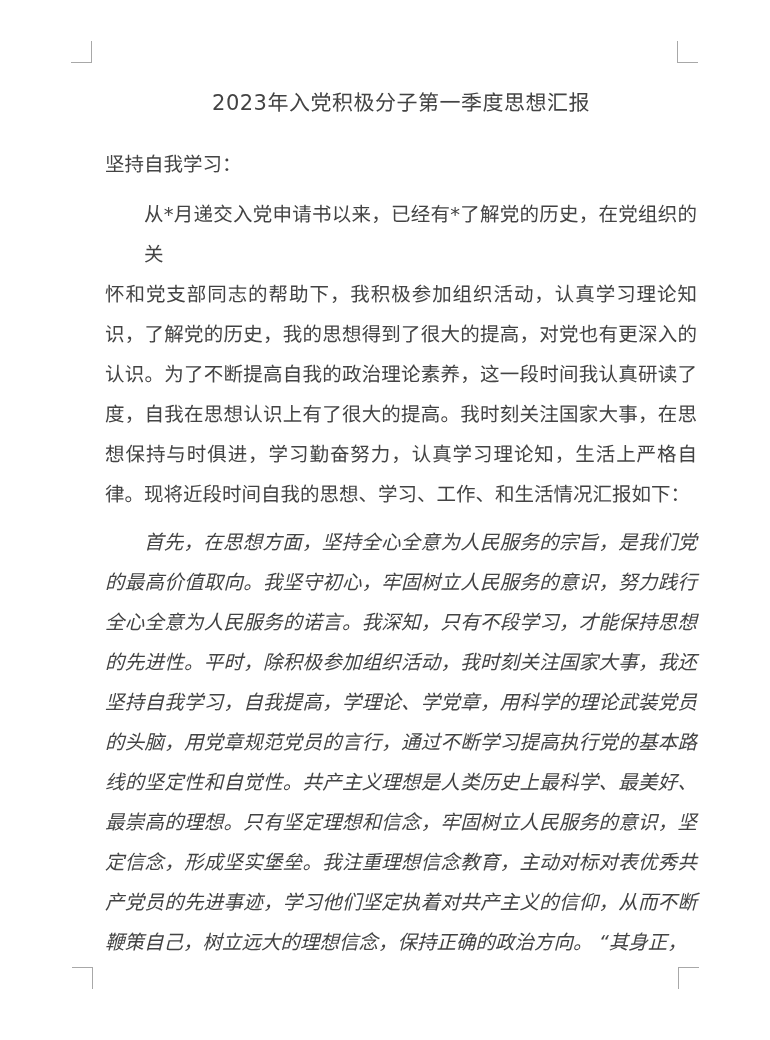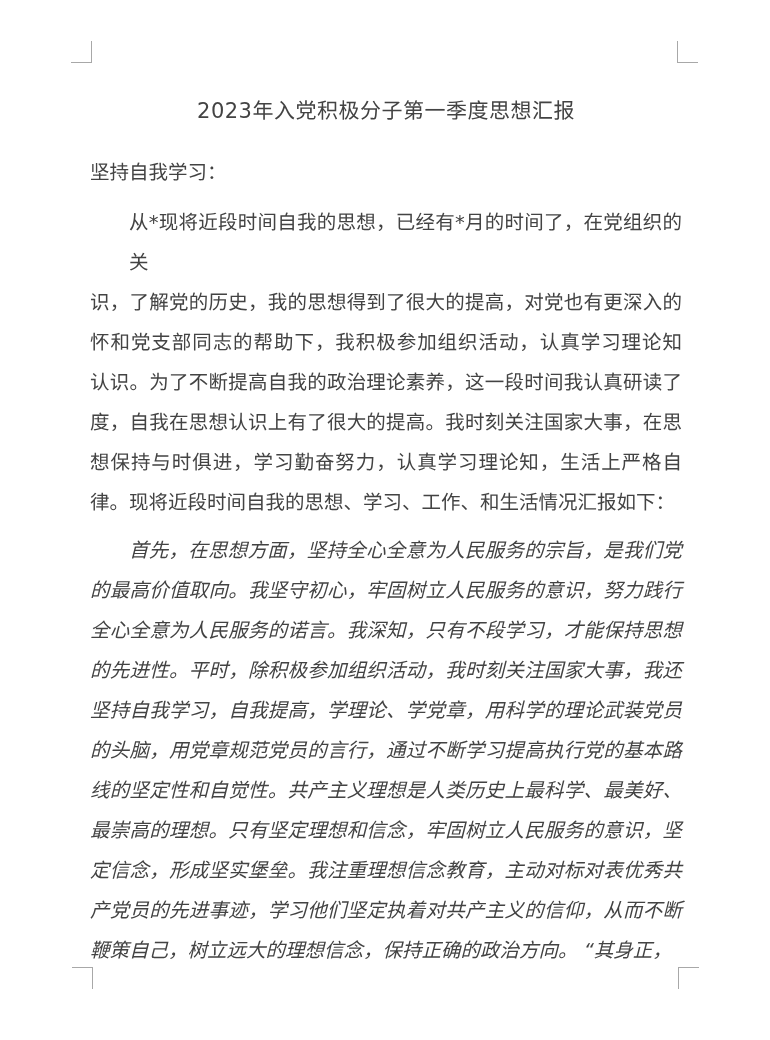--- a/index.html
+++ b/index.html
@@ -22,23 +22,22 @@
   }
   
   .mark{position:absolute;width:21px;height:22px;}
   .mark-tl{left:71px;top:41px;border-right:1px solid var(--mark-color);border-bottom:1px solid var(--mark-color);}
   .mark-tr{left:677px;top:41px;border-left:1px solid var(--mark-color);border-bottom:1px solid var(--mark-color);}
   .mark-bl{left:72px;top:967px;border-right:1px solid var(--mark-color);border-top:1px solid var(--mark-color);}
   .mark-br{left:678px;top:967px;border-left:1px solid var(--mark-color);border-top:1px solid var(--mark-color);}
   
   .content{
     position:absolute;
-    left:90px;top:0;
+    left:105px;top:0;
     width:592px;
-    margin-top:8px;
   }
   .doc-title{
     margin-top:86px;
     font-size:21px;
     font-weight:400;
     line-height:34px;
     text-align:center;
     letter-spacing:0.5px;
   }
   .salutation{
@@ -66,23 +65,23 @@
   <div class="mark mark-tl"></div>
   <div class="mark mark-tr"></div>
   <div class="mark mark-bl"></div>
   <div class="mark mark-br"></div>
 
   <div class="content">
     <div class="doc-title">2023年入党积极分子第一季度思想汇报</div>
     <div class="salutation">坚持自我学习：</div>
     <div id="paragraphs">
         <div class="para">
-          <div class="line first">从*现将近段时间自我的思想，已经有*月的时间了，在党组织的关</div>
+          <div class="line first">从*月递交入党申请书以来，已经有*了解党的历史，在党组织的关</div>
+          <div class="line">怀和党支部同志的帮助下，我积极参加组织活动，认真学习理论知</div>
           <div class="line">识，了解党的历史，我的思想得到了很大的提高，对党也有更深入的</div>
-          <div class="line">怀和党支部同志的帮助下，我积极参加组织活动，认真学习理论知</div>
           <div class="line">认识。为了不断提高自我的政治理论素养，这一段时间我认真研读了</div>
           <div class="line">度，自我在思想认识上有了很大的提高。我时刻关注国家大事，在思</div>
           <div class="line">想保持与时俱进，学习勤奋努力，认真学习理论知，生活上严格自</div>
           <div class="line last">律。现将近段时间自我的思想、学习、工作、和生活情况汇报如下：</div>
         </div>
         <div class="para">
           <div class="line first">首先，在思想方面，坚持全心全意为人民服务的宗旨，是我们党</div>
           <div class="line">的最高价值取向。我坚守初心，牢固树立人民服务的意识，努力践行</div>
           <div class="line">全心全意为人民服务的诺言。我深知，只有不段学习，才能保持思想</div>
           <div class="line">的先进性。平时，除积极参加组织活动，我时刻关注国家大事，我还</div>

